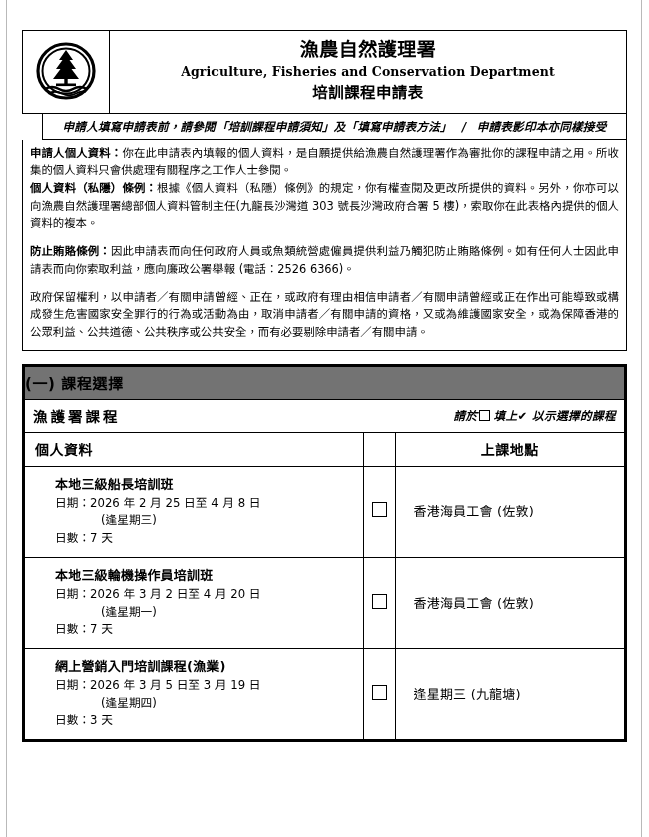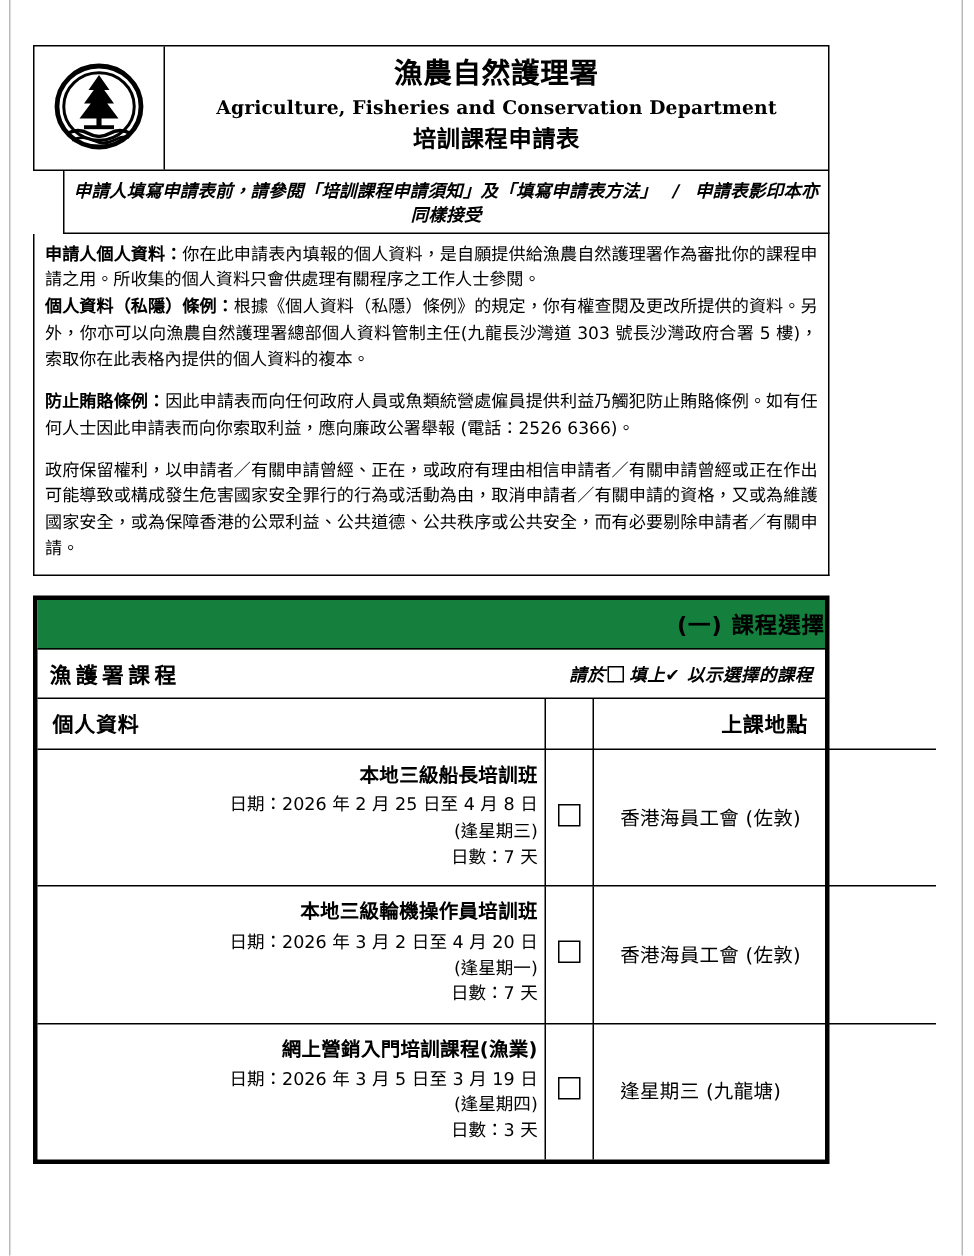--- a/index.html
+++ b/index.html
@@ -26,21 +26,21 @@
     height: 837px;
     background: #b9b9b9;
   }
   .page-edge-left  { left: 6px; }
   .page-edge-right { left: 641px; }
 
   .sheet {
     position: absolute;
     left: 22px;
     top: 30px;
-    width: 531px;
+    width: 605px;
   }
 
   
   .masthead {
     border: 1.6px solid #000;
     display: flex;
     align-items: stretch;
   }
   .logo-cell {
     width: 86px;
@@ -110,23 +110,23 @@
   .legal-para { margin: 0 0 1px 0; }
   .legal-para.spaced { margin-top: 11px; }
   .legal-label { font-weight: bold; }
 
   
   .section-wrap {
     margin-top: 13px;
     border: 3px solid #000;
   }
   .section-header {
-    background: #15803d;
+    background: #737373;
     border-bottom: 1.6px solid #000;
-    text-align: right;
+    text-align: left;
     font-size: 15px;
     font-weight: bold;
     padding: 5px 0 6px 0;
     letter-spacing: 0.6px;
   }
   .subheader-row {
     border-bottom: 1.6px solid #000;
     display: flex;
     align-items: center;
     padding: 5px 8px 6px 8px;
@@ -186,24 +186,23 @@
   .th-blank { background: #ffffff; }
   .th-venue {
     text-align: center;
     font-size: 14px;
     font-weight: bold;
     padding: 6px 0 7px 0;
     letter-spacing: 0.5px;
   }
 
   .td-name {
-    padding: 8px 4px 10px 14px;
+    padding: 8px 4px 10px 30px;
     font-size: 11.7px;
     line-height: 1.48;
-    text-align: right;
   }
   .course-title {
     font-weight: bold;
     font-size: 13px;
     letter-spacing: 0.2px;
     margin-bottom: 1px;
   }
   .course-line { white-space: nowrap; }
   .course-line.indent { padding-left: 46px; }
 

